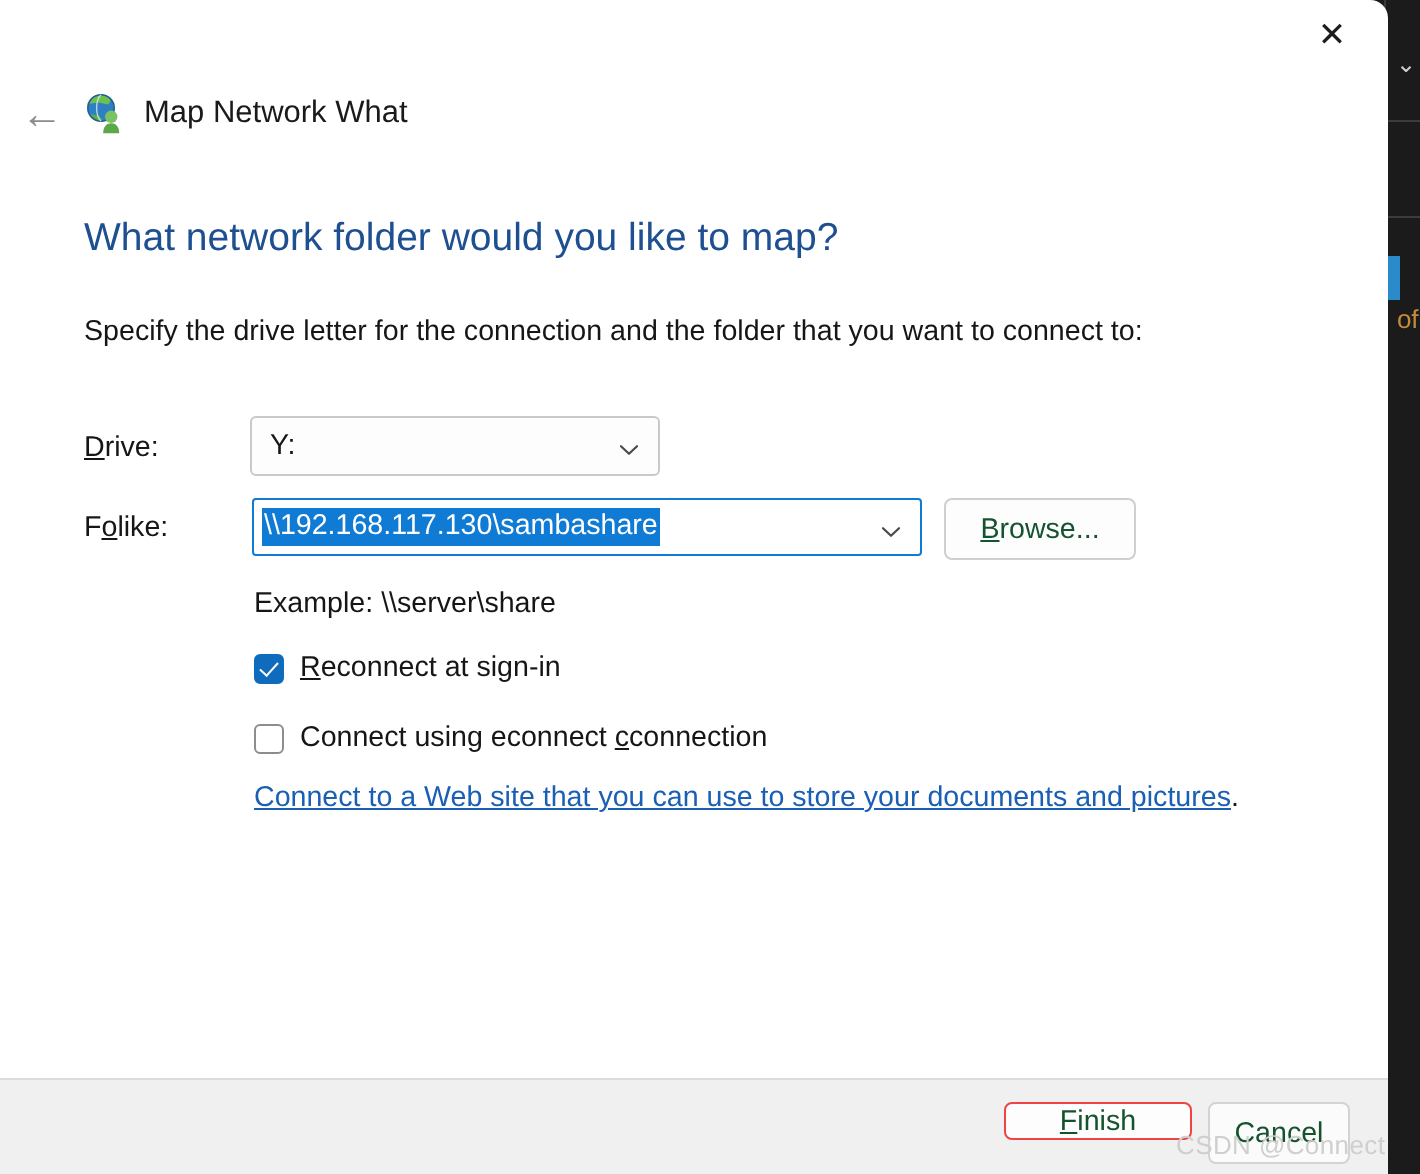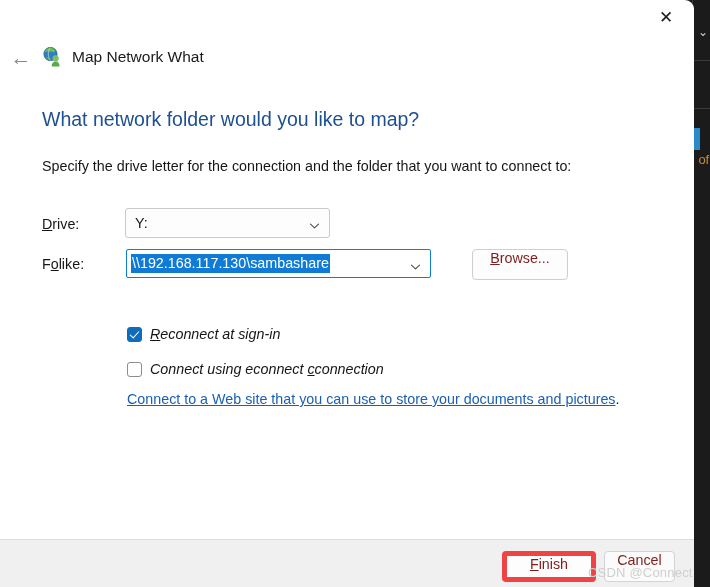--- a/index.html
+++ b/index.html
@@ -178,21 +178,21 @@
   .chev {
     position: absolute;
     right: 9px; top: 50%;
     transform: translateY(-50%);
     width: 11px; height: 11px;
   }
 
   .combo-folder {
     position: absolute;
     left: 126px; top: 249px;
-    width: 305px; height: 29px;
+    width: 335px; height: 29px;
     box-sizing: border-box;
     border: 1px solid #0f7bd4;
     border-radius: 2px;
     background: #ffffff;
     display: flex;
     align-items: center;
     cursor: text;
   }
   .combo-folder .selval {
     font-size: 14.3px;
@@ -202,22 +202,23 @@
     padding: 1px 1px 2px 1px;
     white-space: nowrap;
   }
 
   .btn {
     box-sizing: border-box;
     border: 1px solid #cfcfcf;
     border-radius: 4px;
     background: #fdfdfd;
     font-size: 14.3px;
-    color: #7f1d1d;
-    display: flex;
+    color: #14532d;
+    display: flex;
+    align-items: center;
     justify-content: center;
     cursor: default;
     font-family: "Liberation Sans", sans-serif;
   }
   .btn-browse {
     position: absolute;
     left: 472px; top: 249px;
     width: 96px; height: 31px;
   }
 
@@ -258,21 +259,20 @@
     left: 4px; top: 1px;
     width: 4px; height: 8px;
     border: solid #ffffff;
     border-width: 0 1.6px 1.6px 0;
     transform: rotate(42deg);
   }
   .check-label {
     font-size: 14.3px;
     color: #161616;
     white-space: nowrap;
-    font-style: italic;
   }
 
   .weblink {
     position: absolute;
     left: 127px; top: 391px;
     font-size: 14.3px;
     color: #1a5fb4;
     white-space: nowrap;
     cursor: pointer;
   }
@@ -283,22 +283,22 @@
   .footer {
     position: absolute;
     left: 0; bottom: 0;
     width: 694px; height: 47px;
     background: #f0f0f0;
     border-top: 1px solid #dcdcdc;
   }
   .btn-finish {
     position: absolute;
     left: 502px; top: 551px;
-    width: 94px; height: 31px;
-    border: 5px solid #ef4444;
+    width: 94px; height: 19px;
+    border: 1px solid #ef4444;
     background: #fdfdfd;
   }
   .btn-cancel {
     position: absolute;
     left: 604px; top: 551px;
     width: 71px; height: 31px;
     border: 1px solid #d3d3d3;
     background: #fbfbfb;
   }
 
@@ -371,20 +371,21 @@
         <svg width="11" height="11" viewBox="0 0 11 11" xmlns="http://www.w3.org/2000/svg">
           <path d="M1.5 3.6 L5.5 7.4 L9.5 3.6" fill="none" stroke="#4a4a4a" stroke-width="1.1" stroke-linecap="round" stroke-linejoin="round"></path>
         </svg>
       </span>
     </div>
 
     <div class="btn btn-browse">
       <span><span class="acc">B</span><span>rowse...</span></span>
     </div>
 
+    <div class="example">Example: \\server\share</div>
 
     <div class="check-row check-reconnect">
       <span class="cbox checked"></span>
       <span class="check-label"><span class="acc">R</span><span>econnect at sign-in</span></span>
     </div>
 
     <div class="check-row check-creds">
       <span class="cbox"></span>
       <span class="check-label"><span>Connect using econnect </span><span class="acc">c</span><span>connection</span></span>
     </div>

